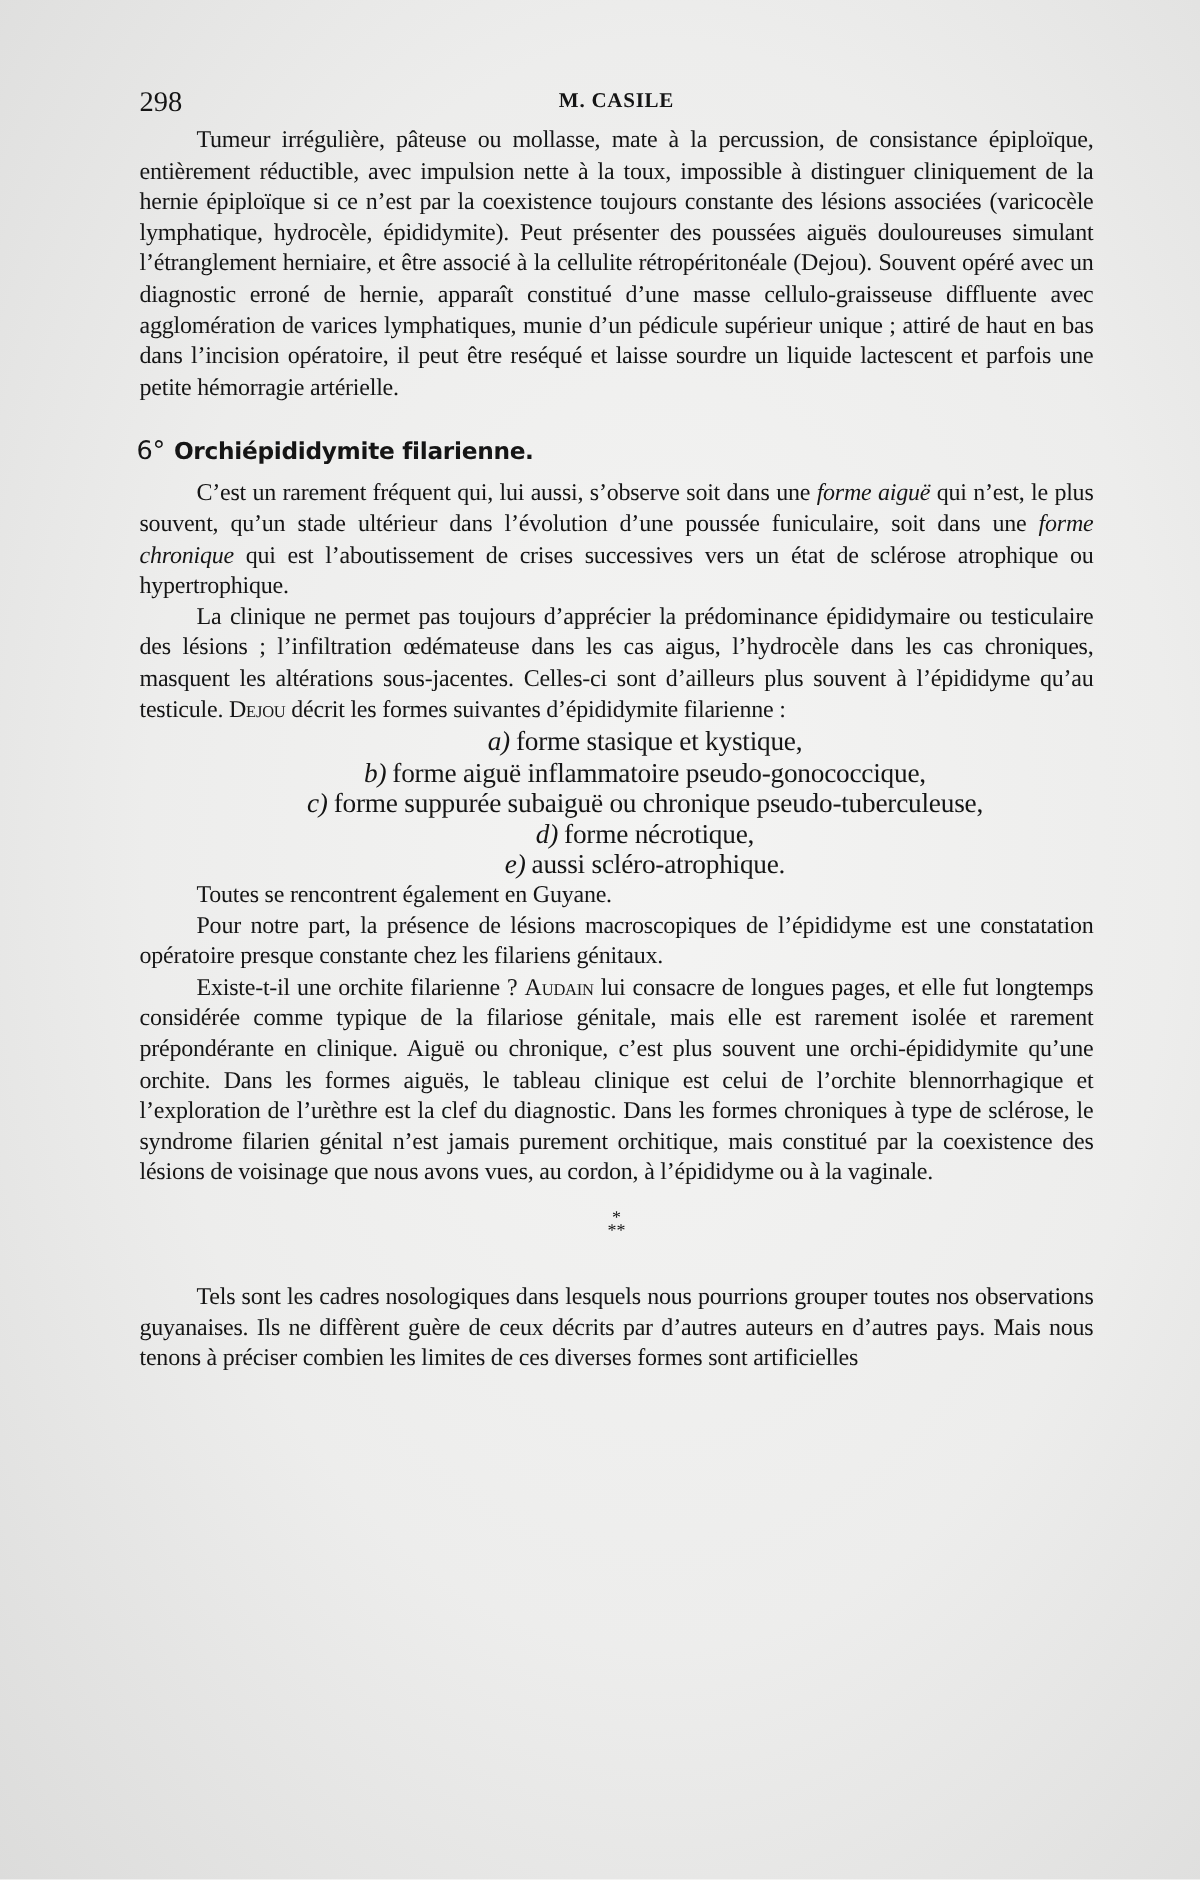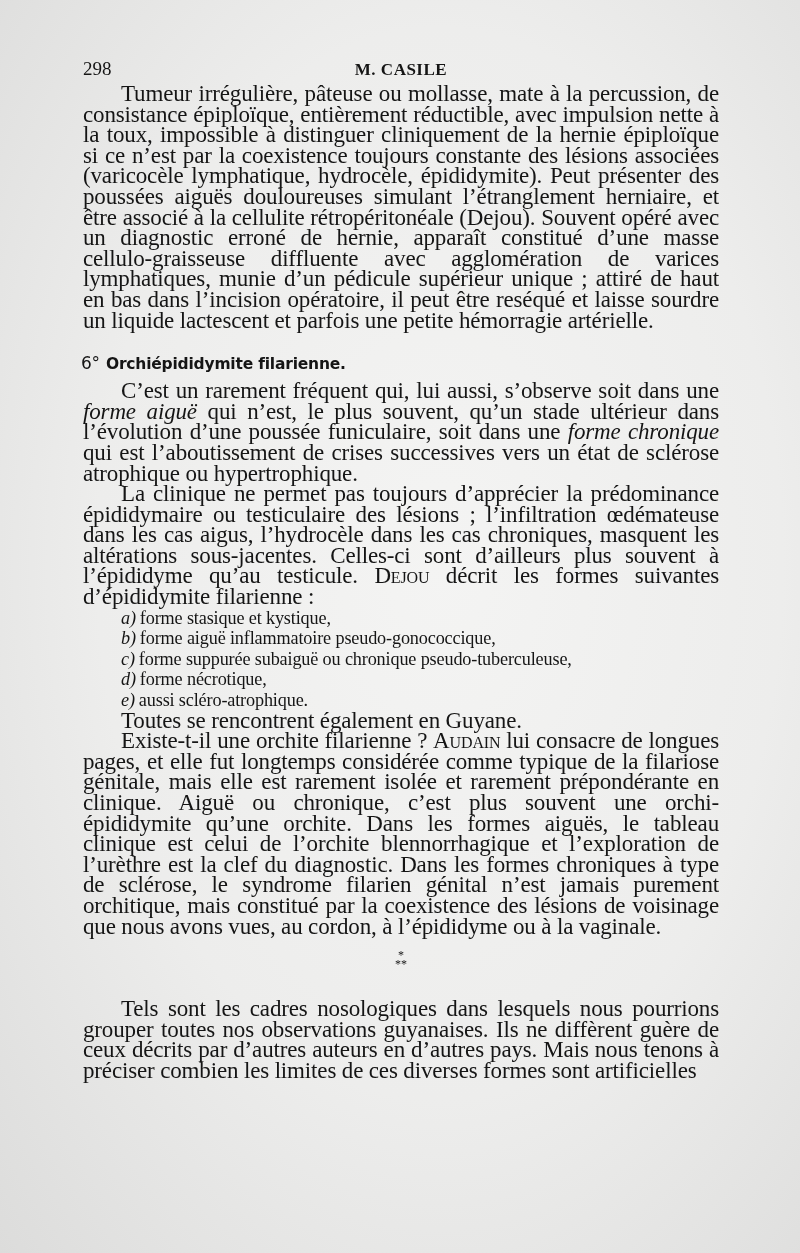--- a/index.html
+++ b/index.html
@@ -3,33 +3,33 @@
 <meta charset="utf-8">
 <style>
   html, body { margin: 0; padding: 0; }
   body {
     width: 800px; height: 1253px; overflow: hidden;
     background: radial-gradient(ellipse at 55% 45%, #f4f4f3 0%, #ededec 55%, #dcdcdb 100%);
     font-family: "Liberation Serif", "DejaVu Serif", serif;
     color: #151515;
     position: relative;
   }
-  .page { position: absolute; left: 83px; top: 58px; width: 636px; }
+  .page { position: absolute; left: 93px; top: 58px; width: 636px; }
   .running-head { position: relative; height: 26px; font-size: 17px; }
   .page-number { position: absolute; left: 0; top: 0; font-size: 19px; }
-  .running-title { position: absolute; left: 0; right: 0; top: 2px; text-align: center; font-size: 17px; font-weight: bold; letter-spacing: 0.5px; }
+  .running-title { position: absolute; left: 0; right: 0; top: 2px; text-align: center; font-size: 14px; font-weight: bold; letter-spacing: 0.5px; }
   h2 {
     margin: 15px 0 8px -2px; font-family: "DejaVu Sans", "Liberation Sans", sans-serif;
     font-weight: bold; font-size: 15.5px; letter-spacing: -0.2px;
   }
   h2 .num { font-weight: normal; font-size: 17px; margin-right: 6px; }
-  p { margin: 0; font-size: 23px; line-height: 20.6px; text-align: justify; text-indent: 38px; letter-spacing: -0.15px; }
+  p { margin: 0; font-size: 16px; line-height: 20.6px; text-align: justify; text-indent: 38px; letter-spacing: -0.15px; }
   .sc { font-variant: small-caps; }
   .list { margin: 0; padding: 0; list-style: none; }
-  .list li { font-size: 18.2px; line-height: 20.6px; padding-left: 38px; letter-spacing: -0.15px; }
+  .list li { font-size: 18.2px; line-height: 20.6px; padding-left: 38px; letter-spacing: -0.15px; text-align: center; }
   .list li i { margin-right: 4px; }
   .sec2 { margin-top: 22px; }
   .stars { text-align: center; margin: 14px 0 30px 0; font-size: 12px; line-height: 9px; }
   .stars span { display: block; }
 </style>
 </head>
 <body>
 
 <div class="page">
   <div class="running-head">
@@ -50,20 +50,21 @@
     <p><span>C’est un rarement fréquent qui, lui aussi, s’observe soit dans une </span><i>forme aiguë</i><span> qui n’est, le plus souvent, qu’un stade ultérieur dans l’évolution d’une poussée funiculaire, soit dans une </span><i>forme chronique</i><span> qui est l’aboutissement de crises successives vers un état de sclérose atrophique ou hypertrophique.</span></p>
     <p><span>La clinique ne permet pas toujours d’apprécier la prédominance épididymaire ou testiculaire des lésions ; l’infiltration œdémateuse dans les cas aigus, l’hydrocèle dans les cas chroniques, masquent les altérations sous-jacentes. Celles-ci sont d’ailleurs plus souvent à l’épididyme qu’au testicule. </span><span class="sc">Dejou</span><span> décrit les formes suivantes d’épididymite filarienne :</span></p>
     <ul class="list">
       <li><i>a)</i><span>forme stasique et kystique,</span></li>
       <li><i>b)</i><span>forme aiguë inflammatoire pseudo-gonococcique,</span></li>
       <li><i>c)</i><span>forme suppurée subaiguë ou chronique pseudo-tuberculeuse,</span></li>
       <li><i>d)</i><span>forme nécrotique,</span></li>
       <li><i>e)</i><span>aussi scléro-atrophique.</span></li>
     </ul>
     <p>Toutes se rencontrent également en Guyane.</p>
+    <p>Pour notre part, la présence de lésions macroscopiques de l’épididyme est une constatation opératoire presque constante chez les filariens génitaux.</p>
     <p><span>Existe-t-il une orchite filarienne ? </span><span class="sc">Audain</span><span> lui consacre de longues pages, et elle fut longtemps considérée comme typique de la filariose génitale, mais elle est rarement isolée et rarement prépondérante en clinique. Aiguë ou chronique, c’est plus souvent une orchi-épididymite qu’une orchite. Dans les formes aiguës, le tableau clinique est celui de l’orchite blennorrhagique et l’exploration de l’urèthre est la clef du diagnostic. Dans les formes chroniques à type de sclérose, le syndrome filarien génital n’est jamais purement orchitique, mais constitué par la coexistence des lésions de voisinage que nous avons vues, au cordon, à l’épididyme ou à la vaginale.</span></p>
   </section>
 
   <div class="stars">
     <span>*</span>
     <span>**</span>
   </div>
 
   <p>Tels sont les cadres nosologiques dans lesquels nous pourrions grouper toutes nos observations guyanaises. Ils ne diffèrent guère de ceux décrits par d’autres auteurs en d’autres pays. Mais nous tenons à préciser combien les limites de ces diverses formes sont artificielles</p>
 </div>

